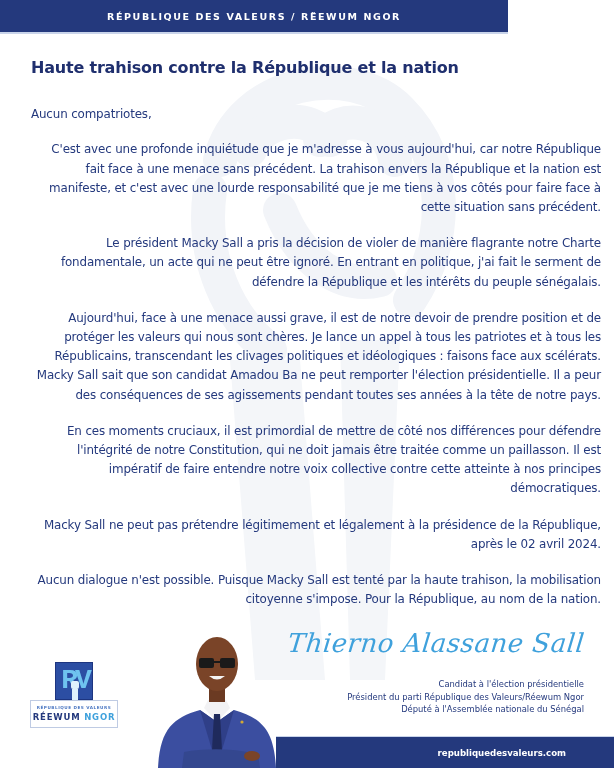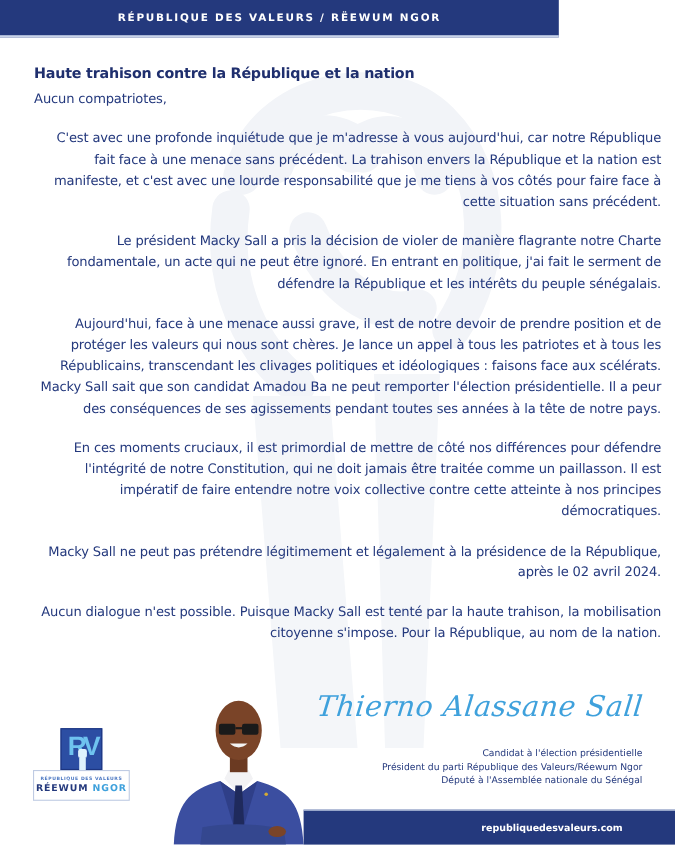--- a/index.html
+++ b/index.html
@@ -22,21 +22,21 @@
       pointer-events: none;
     }
 
     .content {
       position: absolute; left: 31px; top: 58px; width: 570px;
       font-family: "DejaVu Sans", sans-serif;
       font-size: 11.9px; line-height: 19.2px; color: #24397d;
       letter-spacing: -0.15px;
     }
     .doc-title {
-      font-weight: bold; font-size: 13px; color: #1f2f6e; margin-bottom: 4px; letter-spacing: -0.2px;
+      font-weight: bold; font-size: 16px; color: #1f2f6e; margin-bottom: 28px; letter-spacing: -0.2px;
     }
     .greeting { margin-bottom: 16px; }
     .para { margin-bottom: 17px; text-align: right; }
 
     .signature {
       position: absolute; right: 30px; top: 628px;
       font-family: "DejaVu Serif", serif; font-style: italic;
       font-size: 26px; color: #3fa1dc; letter-spacing: 0.5px;
       transform: skewX(-6deg);
     }
@@ -47,22 +47,22 @@
 
     .logo {
       position: absolute; left: 30px; top: 662px; width: 88px; height: 66px;
     }
     .logo-box {
       position: absolute; left: 25px; top: 0; width: 38px; height: 38px;
       background: #2c4ea3; border: 1px solid #1d3580;
     }
     .logo-letters {
       position: absolute; left: 0; top: 2px; width: 38px; text-align: center;
-      color: #6fc3ef; font-weight: bold; font-size: 24px; letter-spacing: -3px;
-      font-family: Liberation Sans, sans-serif;
+      color: #6fc3ef; font-weight: bold; font-size: 28px; letter-spacing: -3px;
+      font-family: Liberation Mono, monospace;
     }
     .logo-fist {
       position: absolute; left: 13px; top: 18px; width: 12px; height: 20px;
     }
     .logo-plate {
       position: absolute; left: 0; top: 38px; width: 88px; height: 28px;
       border: 1px solid #bfcbe3; background: #ffffff;
       text-align: center;
     }
     .logo-small {

